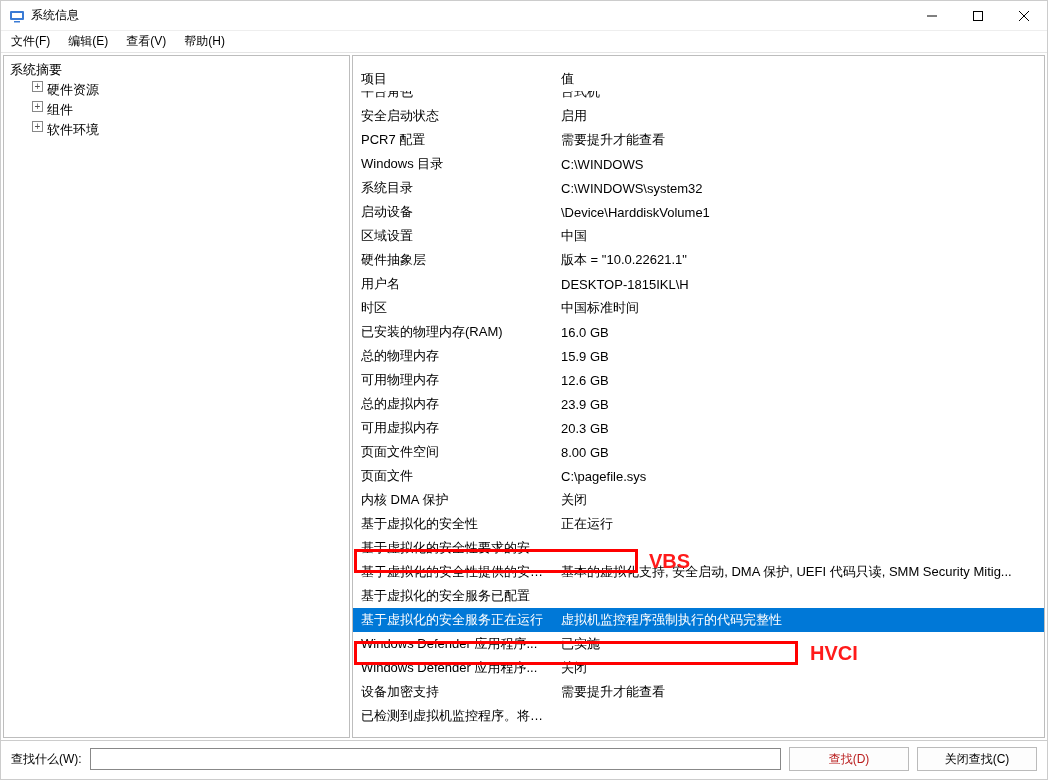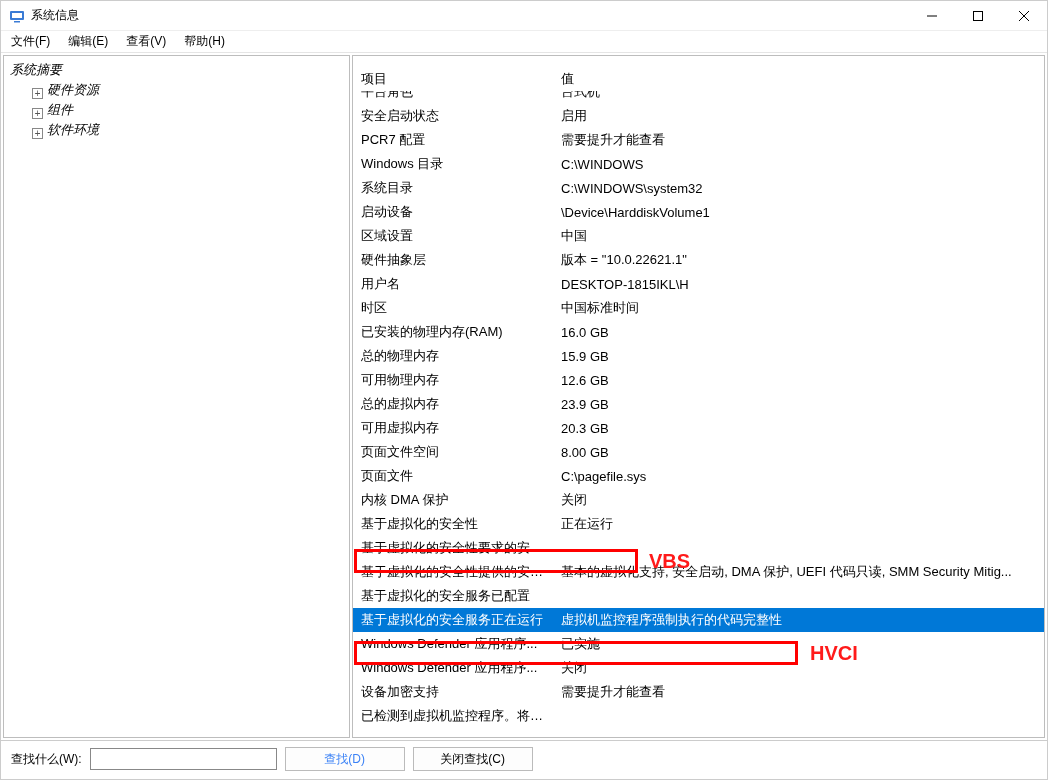--- a/index.html
+++ b/index.html
@@ -28,21 +28,21 @@
     padding: 0 4px; gap: 6px; font-size: 12px;
     border-bottom: 1px solid #e5e5e5;
   }
   .menubar div { padding: 2px 6px; }
   .body { flex: 1; display: flex; min-height: 0; }
   .tree-pane {
     width: 347px; border: 1px solid #bdbdbd; margin: 2px 1px 2px 2px;
     padding: 4px 6px; overflow: auto; background: #fff;
   }
   .tree-root { font-size: 13px; }
-  .tree-item { display:flex; align-items:flex-end; gap:4px; padding:1px 0 1px 0;font-style:italic; }
+  .tree-item { display:flex; align-items:flex-start; gap:4px; padding:1px 0 1px 0; }
   .tree-child { padding-left: 22px; }
   .expander {
     width: 11px; height: 11px; border: 1px solid #888;
     display: inline-flex; align-items:center; justify-content:center;
     font-size: 10px; line-height: 1; color:#555;
   }
   .details-pane {
     flex: 1; border: 1px solid #bdbdbd; margin: 2px 2px 2px 1px;
     overflow: auto; background: #fff; position: relative;
   }
@@ -66,31 +66,31 @@
     pointer-events: none;
   }
   .vbs-label {
     position: absolute;
     color: #ff1a1a; font-weight: bold; font-size: 20px;
     pointer-events: none;
   }
   .search-area {
     border-top: 1px solid #ccc;
     padding: 6px 10px 8px 10px;
-    display: flex; flex-direction: row; gap: 6px;
+    display: flex; flex-direction: column; gap: 6px;
   }
   .search-row1 { display:flex; align-items:center; gap:8px; }
   .search-row1 input[type=text] {
     flex:1; height: 22px; border:1px solid #888; padding:0 4px;
   }
   .search-row1 button {
     width: 120px; height: 24px; background:#fdfdfd; border:1px solid #bbb;
     font-size:12px;
   }
-  .search-row1 button.disabled { color:#3b82f6; }
+  .search-row1 button.disabled { color:#b91c1c; }
   .search-row2 { display:flex; gap:30px; align-items:center; }
   .cb { display:flex; align-items:center; gap:4px; }
   .cb input { width:13px; height:13px; }
 </style>
 </head>
 <body>
 
 <div class="window">
 
   <div class="titlebar">

